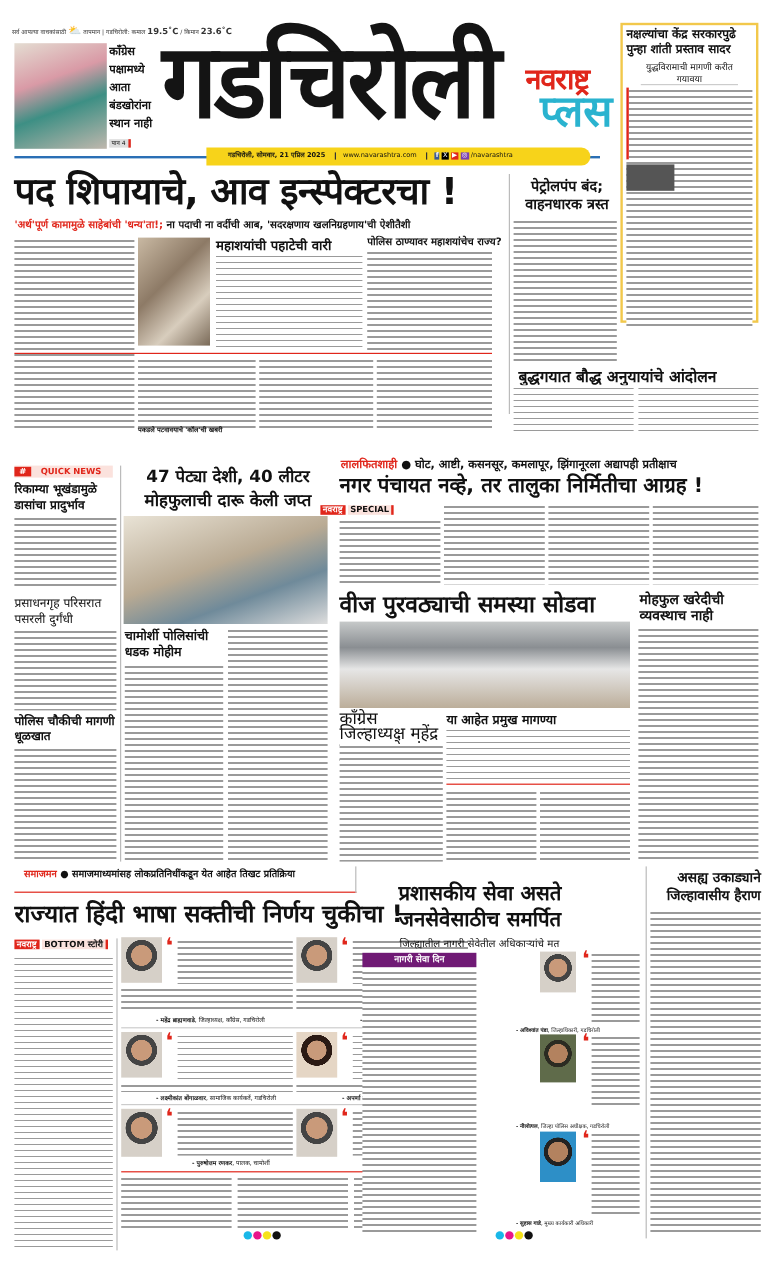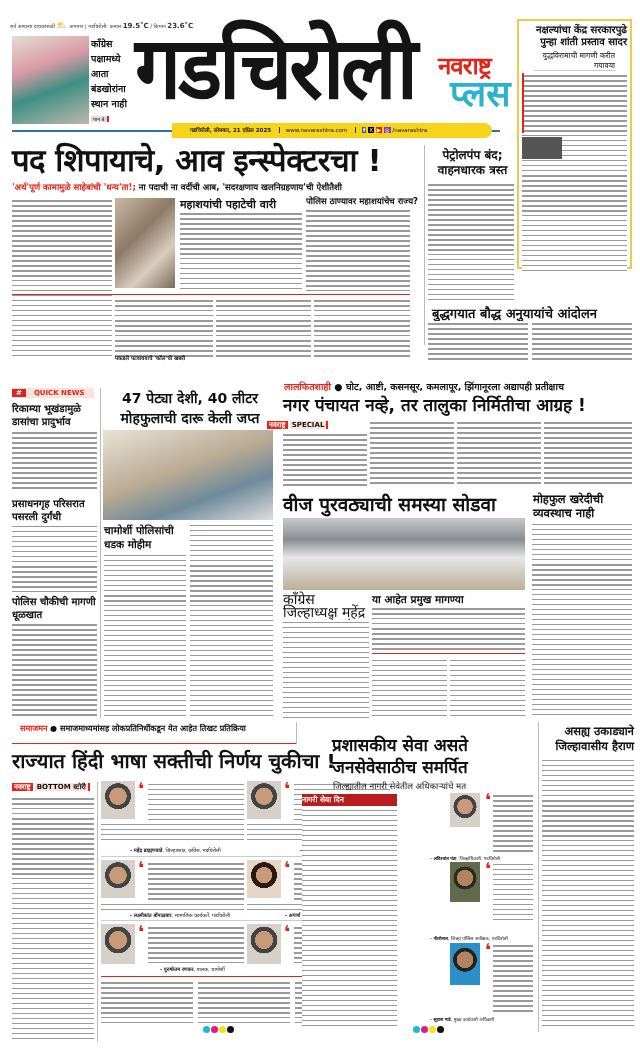--- a/index.html
+++ b/index.html
@@ -44,22 +44,22 @@
   <span>www.navarashtra.com</span>
   <span style="margin:0 6px;border-left:1px solid #333"></span>
   <span style="background:#3b5998;color:#fff;padding:0 1px;font-weight:bold">f</span>
   <span style="background:#000;color:#fff;padding:0 1px">X</span>
   <span style="background:#e0261b;color:#fff;padding:0 1px">▶</span>
   <span style="background:#7a3fb0;color:#fff;padding:0 1px">◎</span>
   <span>/navarashtra</span>
 </div>
 
 <div class="abs" style="left:517px;top:19px;width:115px;height:250px;border:2px solid #f2c84b;padding:3px">
-  <div class="hl" style="font-size:10px;line-height:12px;text-align:right">नक्षल्यांचा केंद्र सरकारपुढे पुन्हा शांती प्रस्ताव सादर</div>
-  <div style="font-size:7.5px;text-align:right;border-bottom:1px solid #ccc;margin:2px 12px">युद्धविरामाची मागणी करीत गयावया</div>
+  <div class="hl" style="font-size:10px;line-height:12px;text-align:left">नक्षल्यांचा केंद्र सरकारपुढे पुन्हा शांती प्रस्ताव सादर</div>
+  <div style="font-size:7.5px;text-align:center;border-bottom:1px solid #ccc;margin:2px 12px">युद्धविरामाची मागणी करीत गयावया</div>
   <div class="lines" style="height:60px;border-left:2px solid #e0261b"></div>
   <div class="photo2" style="width:40px;height:22px;margin-top:4px;float:left;margin-right:3px;background:#555"></div>
   <div class="lines" style="height:140px"></div>
 </div>
 
 <div class="abs" style="left:12px;top:142px;font-weight:900;font-size:31px;line-height:36px;letter-spacing:-0.5px;white-space:nowrap">पद शिपायाचे, आव इन्स्पेक्टरचा !</div>
 <div class="abs" style="left:12px;top:181px;width:400px;font-size:8.5px;font-weight:bold;white-space:nowrap">
   <span style="color:#e0261b">'अर्थ'पूर्ण कामामुळे साहेबांची 'धन्य'ता!;</span>
   <span>ना पदाची ना वर्दीची आब, 'सदरक्षणाय खलनिग्रहणाय'ची ऐशीतैशी</span>
 </div>
@@ -82,21 +82,21 @@
 
 <div class="abs" style="left:432px;top:304px;font-weight:bold;font-size:13px;white-space:nowrap">बुद्धगयात बौद्ध अनुयायांचे आंदोलन</div>
 <div class="abs lines" style="left:428px;top:321px;width:100px;height:42px"></div>
 <div class="abs lines" style="left:532px;top:321px;width:100px;height:42px"></div>
 
 <div class="abs" style="left:12px;top:388px;width:82px;height:10px;background:#fbe2dd;font-size:7px;font-weight:900;line-height:10px;color:#e0261b;white-space:nowrap">
   <span style="background:#e0261b;color:#fff;padding:0 4px;margin-right:8px">#</span><span>QUICK NEWS</span>
 </div>
 <div class="abs" style="left:12px;top:402px;width:85px;font-size:10px;line-height:13px;font-weight:bold">रिकाम्या भूखंडामुळे डासांचा प्रादुर्भाव</div>
 <div class="abs lines" style="left:12px;top:430px;width:85px;height:60px"></div>
-<div class="abs" style="left:12px;top:497px;width:85px;font-size:10px;line-height:13px;font-weight:bold">प्रसाधनगृह परिसरात पसरली दुर्गंधी</div>
+<div class="abs" style="left:12px;top:497px;width:85px;font-size:10px;line-height:13px;font-weight:normal">प्रसाधनगृह परिसरात पसरली दुर्गंधी</div>
 <div class="abs lines" style="left:12px;top:524px;width:85px;height:68px"></div>
 <div class="abs" style="left:12px;top:595px;width:85px;font-size:10px;line-height:13px;font-weight:bold">पोलिस चौकीची मागणी धूळखात</div>
 <div class="abs lines" style="left:12px;top:622px;width:85px;height:96px"></div>
 <div class="abs vline" style="left:100px;top:388px;height:330px"></div>
 
 <div class="abs" style="left:105px;top:388px;width:170px;font-weight:bold;font-size:14px;line-height:20px;text-align:center">47 पेट्या देशी, 40 लीटर मोहफुलाची दारू केली जप्त</div>
 <div class="abs photo2" style="left:103px;top:430px;width:170px;height:90px"></div>
 <div class="abs" style="left:104px;top:523px;width:80px;font-size:10.5px;line-height:14px;font-weight:bold">चामोर्शी पोलिसांची धडक मोहीम</div>
 <div class="abs lines" style="left:104px;top:553px;width:82px;height:165px"></div>
 <div class="abs lines" style="left:190px;top:523px;width:83px;height:195px"></div>
@@ -182,21 +182,21 @@
 <div class="abs" style="left:305px;top:966px;font-size:5px;white-space:nowrap"><b>- संजय बुरांडे</b>, <span>पालक, चामोर्शी</span></div>
 
 <div class="abs" style="left:101px;top:976px;width:289px;height:1px;background:#e0261b"></div>
 <div class="abs lines" style="left:101px;top:980px;width:92px;height:44px"></div>
 <div class="abs lines" style="left:198px;top:980px;width:92px;height:44px"></div>
 <div class="abs lines" style="left:295px;top:980px;width:95px;height:44px"></div>
 
 <div class="abs vline" style="left:296px;top:722px;height:22px"></div>
 <div class="abs" style="left:300px;top:734px;width:200px;font-weight:bold;font-size:17px;line-height:22px;text-align:center">प्रशासकीय सेवा असते जनसेवेसाठीच समर्पित</div>
 <div class="abs" style="left:302px;top:780px;width:195px;font-size:8.5px;text-align:center;white-space:nowrap">जिल्ह्यातील नागरी सेवेतील अधिकाऱ्यांचे मत</div>
-<div class="abs" style="left:302px;top:794px;width:95px;height:12px;background:#b91c1c;color:#fff;font-size:7.5px;font-weight:bold;line-height:12px;">नागरी सेवा दिन</div>
+<div class="abs" style="left:302px;top:794px;width:95px;height:12px;background:#701a75;color:#fff;font-size:7.5px;font-weight:bold;line-height:12px;text-align:center">नागरी सेवा दिन</div>
 <div class="abs lines" style="left:302px;top:808px;width:95px;height:220px"></div>
 
 <div class="abs portrait" style="left:450px;top:793px;width:30px;height:34px"></div>
 <div class="abs quote" style="left:485px;top:793px">❛</div>
 <div class="abs lines" style="left:493px;top:793px;width:40px;height:60px"></div>
 <div class="abs" style="left:430px;top:855px;font-size:4.5px;white-space:nowrap"><b>- अविश्यांत पंडा</b>, <span>जिल्हाधिकारी, गडचिरोली</span></div>
 
 <div class="abs portrait" style="left:450px;top:862px;width:30px;height:40px;background:radial-gradient(circle at 50% 40%,#b3825f 0 28%,#2b2b22 29% 40%,#5f6b4a 41%)"></div>
 <div class="abs quote" style="left:485px;top:862px">❛</div>
 <div class="abs lines" style="left:493px;top:862px;width:40px;height:60px"></div>

